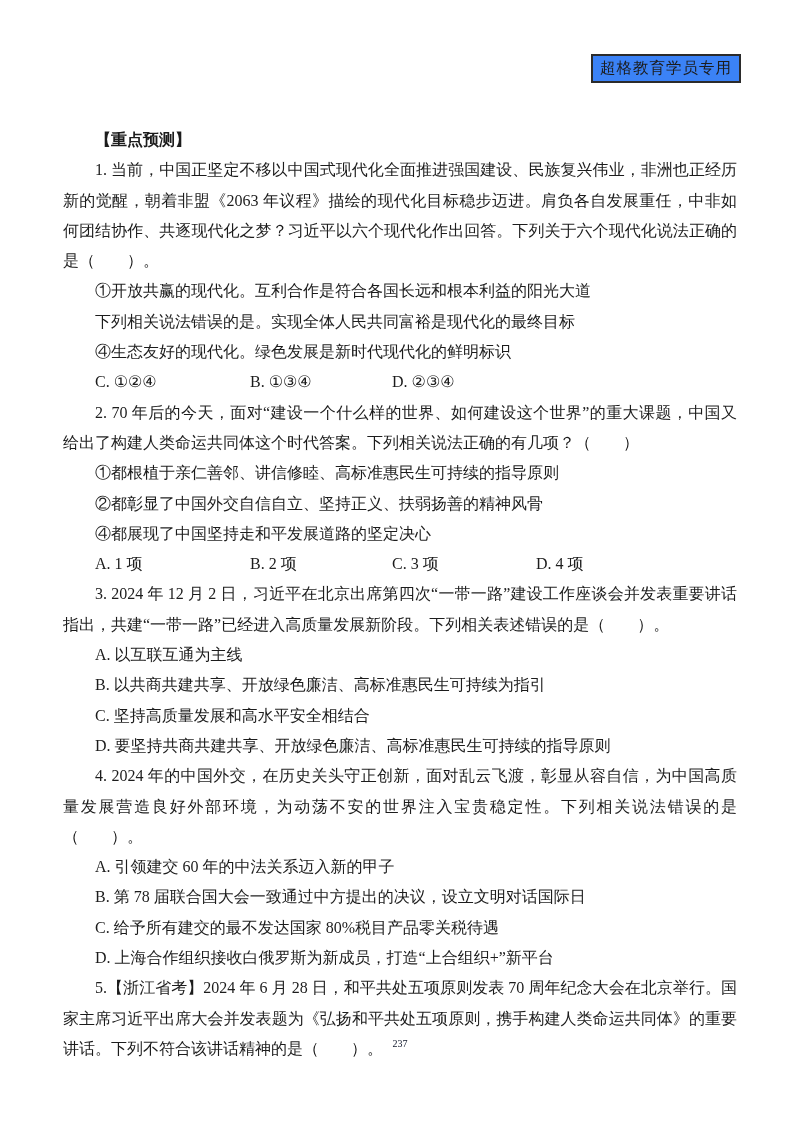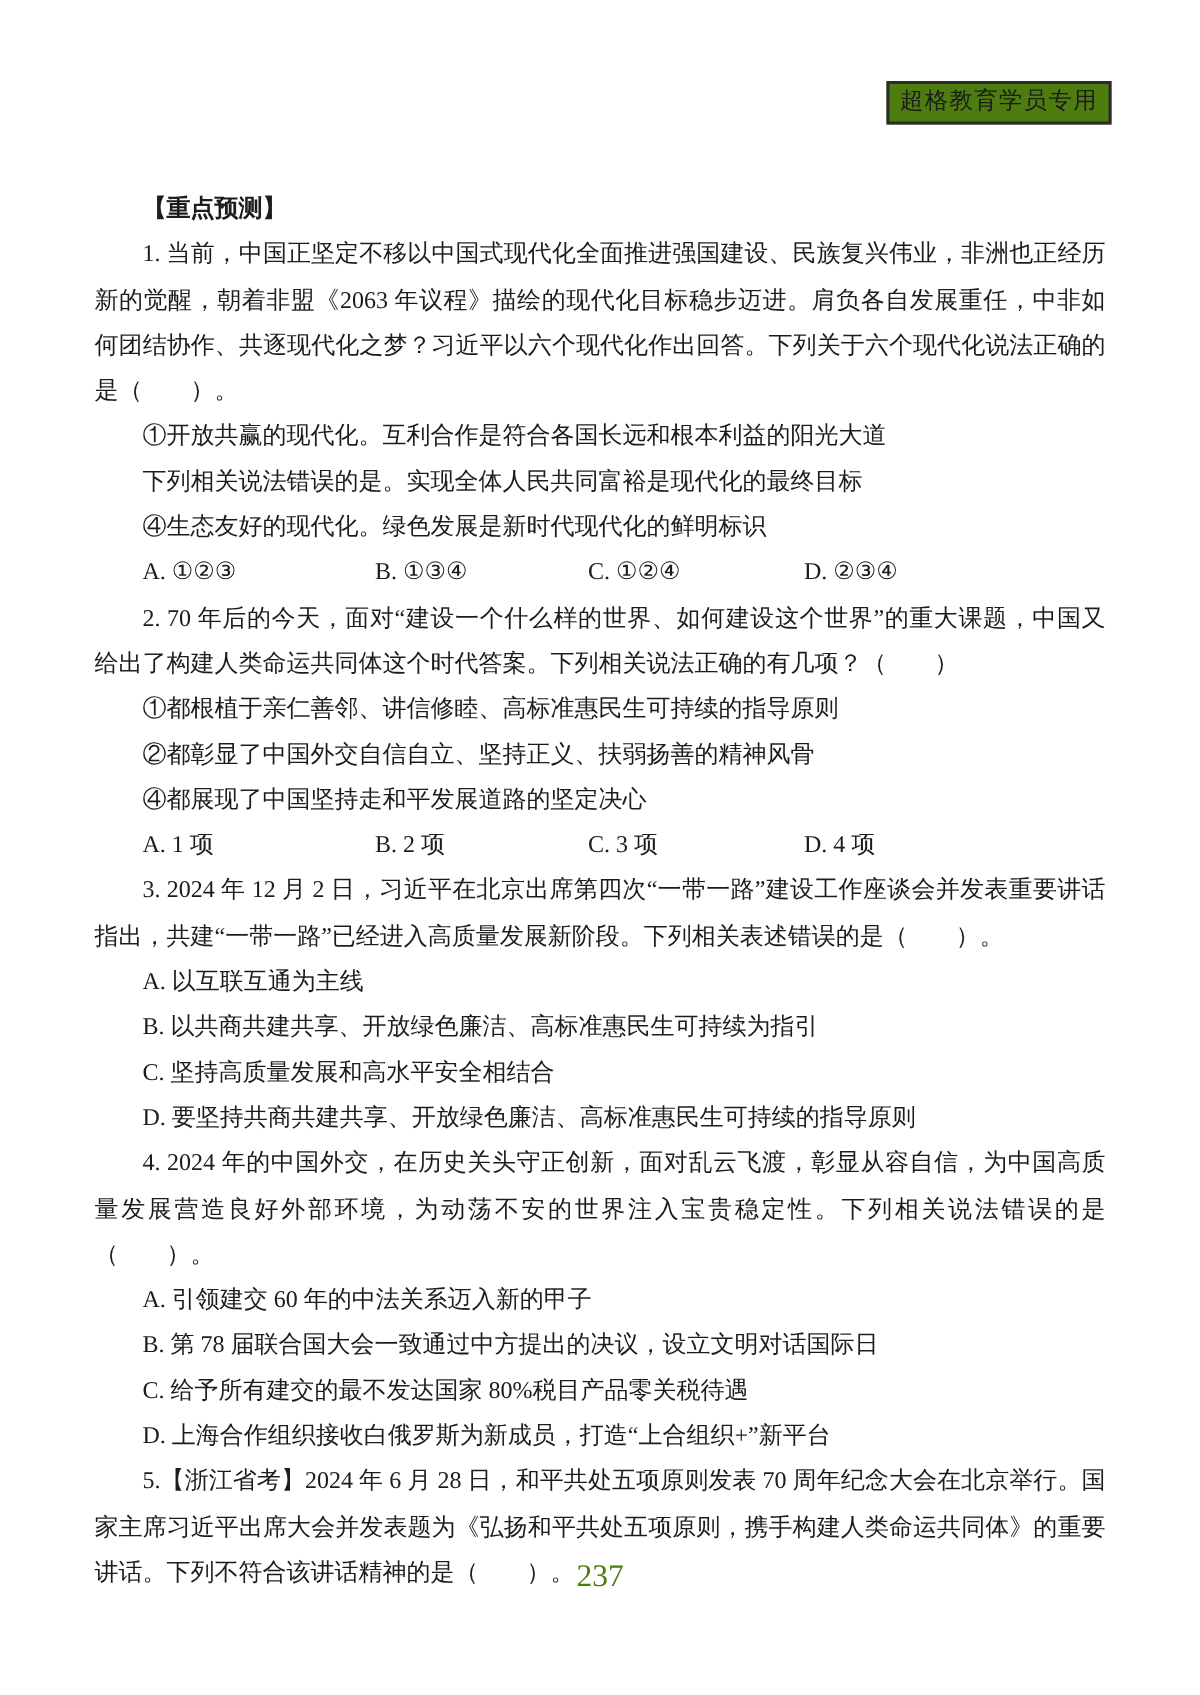--- a/index.html
+++ b/index.html
@@ -19,21 +19,21 @@
   }
   .badge {
     position: absolute;
     top: 54px;
     right: 59px;
     border: 2px solid #2b2b2b;
     padding: 2px 7px 3px 7px;
     font-size: 15.5px;
     letter-spacing: 1px;
     color: #1c1c1c;
-    background: #4d7c0f;
+    background: #3b82f6;
     line-height: 20px;
   }
   .content {
     position: absolute;
     left: 63px;
     top: 125px;
     width: 674px;
     font-size: 16px;
     line-height: 30.3px;
     text-align: justify;
@@ -51,45 +51,44 @@
     grid-template-columns: 155px 142px 144px auto;
     padding-left: 32px;
   }
   .choice-row span { white-space: nowrap; }
   .page-number {
     position: absolute;
     top: 1038px;
     left: 0;
     width: 100%;
     text-align: center;
-    font-size: 21px;
-    color: #4d7c0f;
+    font-size: 10px;
+    color: #0f172a;
   }
 </style>
 </head>
 <body>
 
 <div class="page">
 
   <div class="badge">
     <span>超格教育学员专用</span>
   </div>
 
   <main class="content">
 
     <p class="section-title">【重点预测】</p>
 
     <p class="stem">1. 当前，中国正坚定不移以中国式现代化全面推进强国建设、民族复兴伟业，非洲也正经历新的觉醒，朝着非盟《2063 年议程》描绘的现代化目标稳步迈进。肩负各自发展重任，中非如何团结协作、共逐现代化之梦？习近平以六个现代化作出回答。下列关于六个现代化说法正确的是（　　）。</p>
     <p class="item">①开放共赢的现代化。互利合作是符合各国长远和根本利益的阳光大道</p>
     <p class="item">下列相关说法错误的是。实现全体人民共同富裕是现代化的最终目标</p>
     <p class="item">④生态友好的现代化。绿色发展是新时代现代化的鲜明标识</p>
     <div class="choice-row">
-      <span>A. ①②③</span>
+      <span>C. ①②④</span>
       <span>B. ①③④</span>
-      <span>C. ①②④</span>
       <span>D. ②③④</span>
     </div>
 
     <p class="stem">2. 70 年后的今天，面对“建设一个什么样的世界、如何建设这个世界”的重大课题，中国又给出了构建人类命运共同体这个时代答案。下列相关说法正确的有几项？（　　）</p>
     <p class="item">①都根植于亲仁善邻、讲信修睦、高标准惠民生可持续的指导原则</p>
     <p class="item">②都彰显了中国外交自信自立、坚持正义、扶弱扬善的精神风骨</p>
     <p class="item">④都展现了中国坚持走和平发展道路的坚定决心</p>
     <div class="choice-row">
       <span>A. 1 项</span>
       <span>B. 2 项</span>

